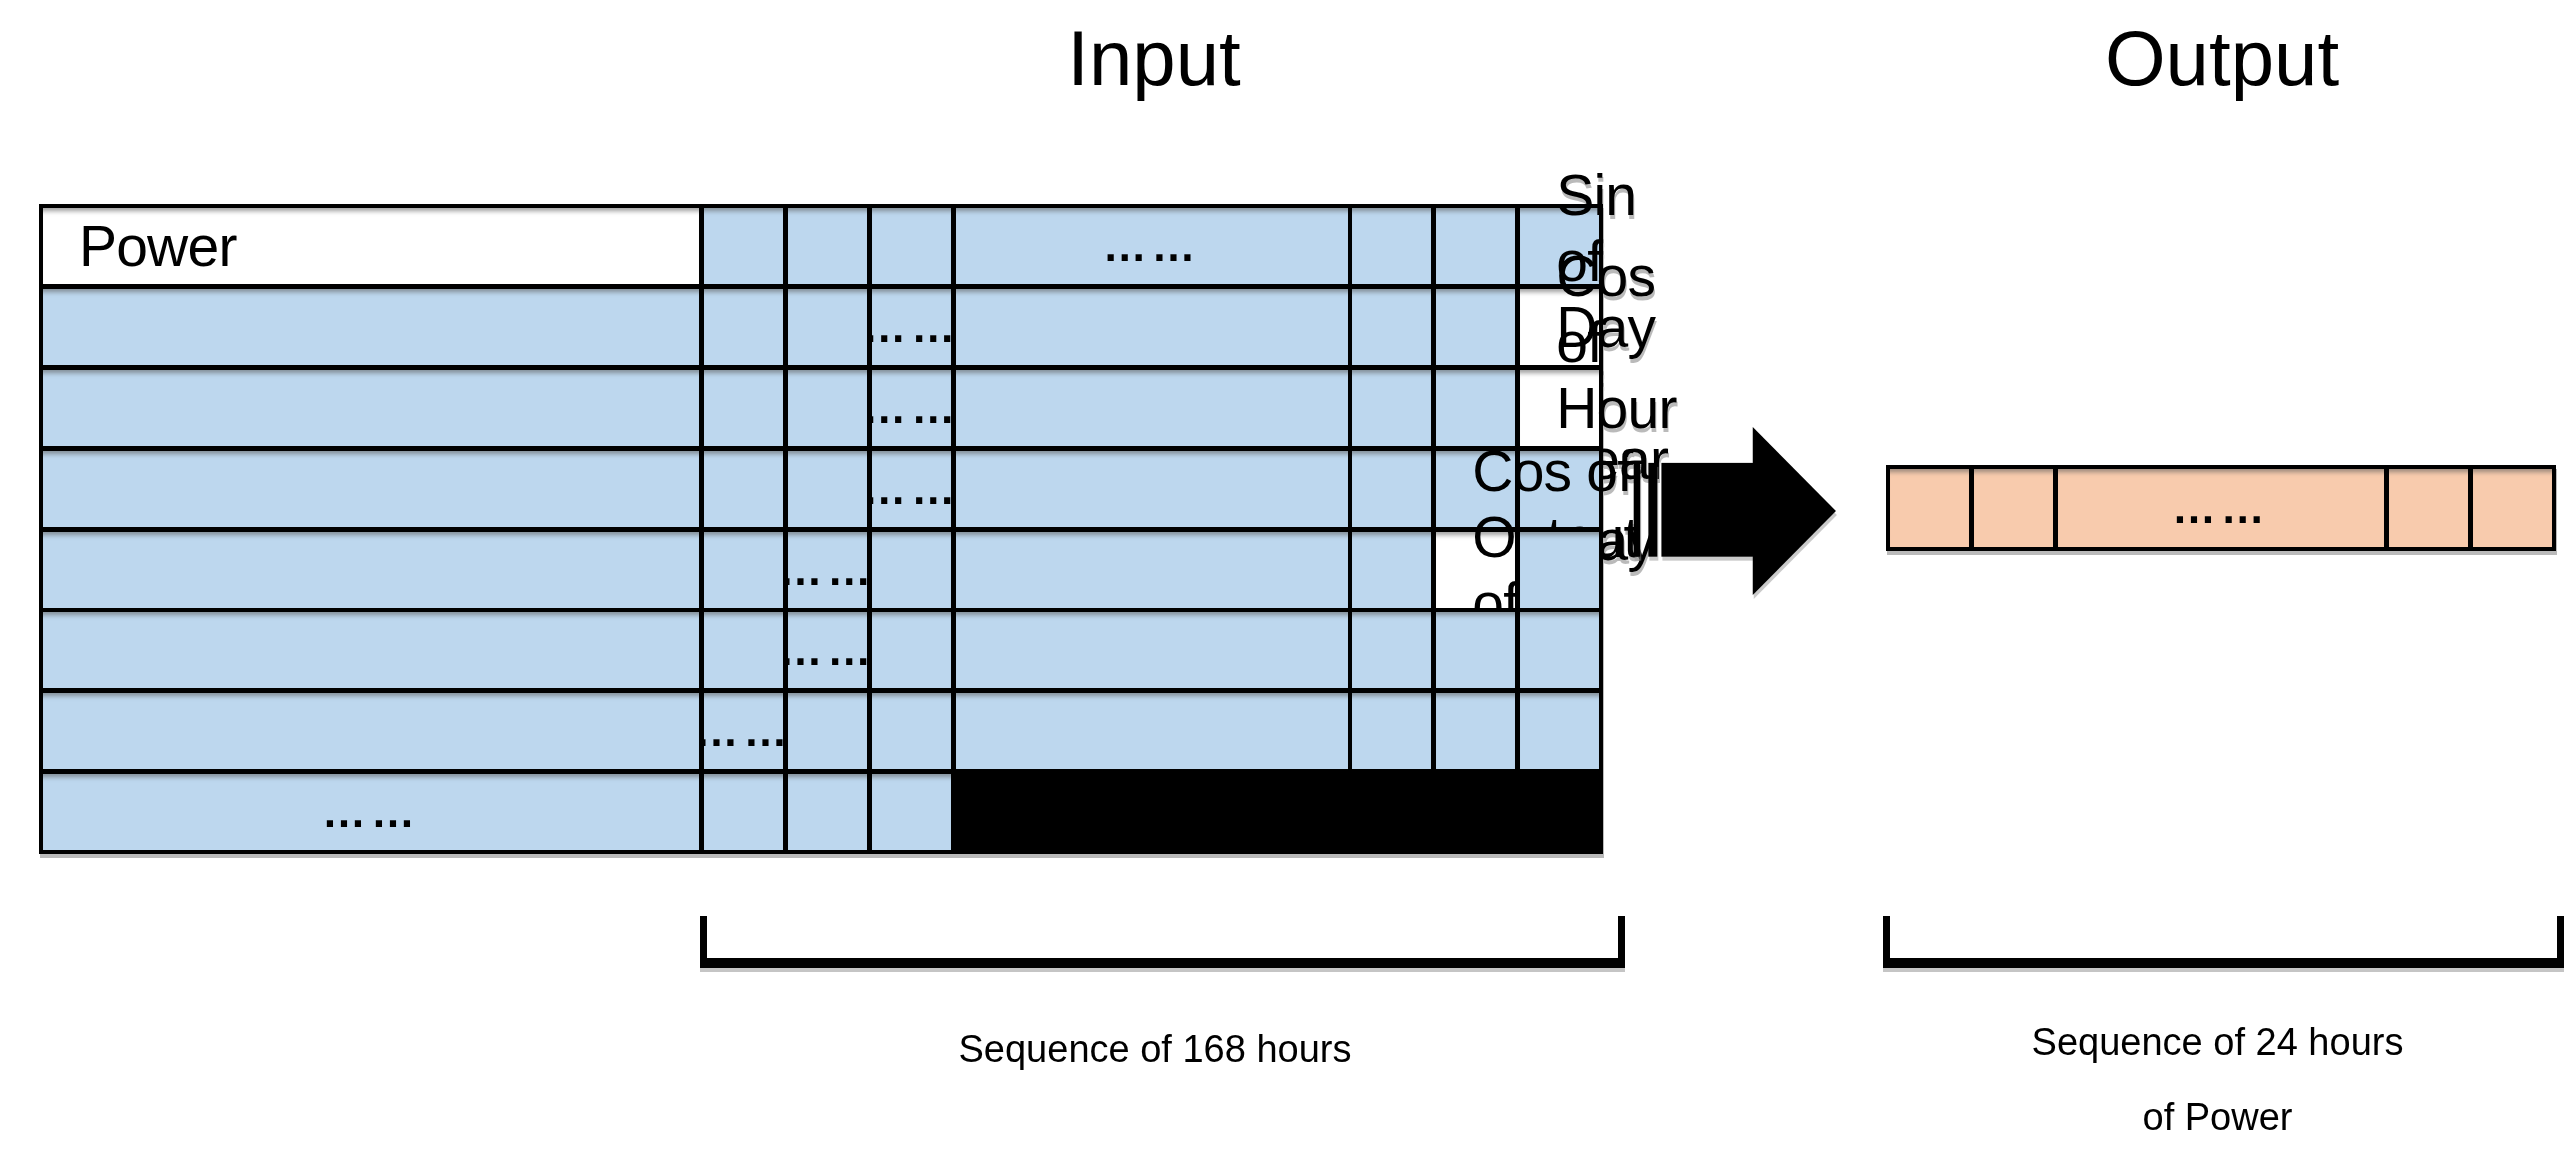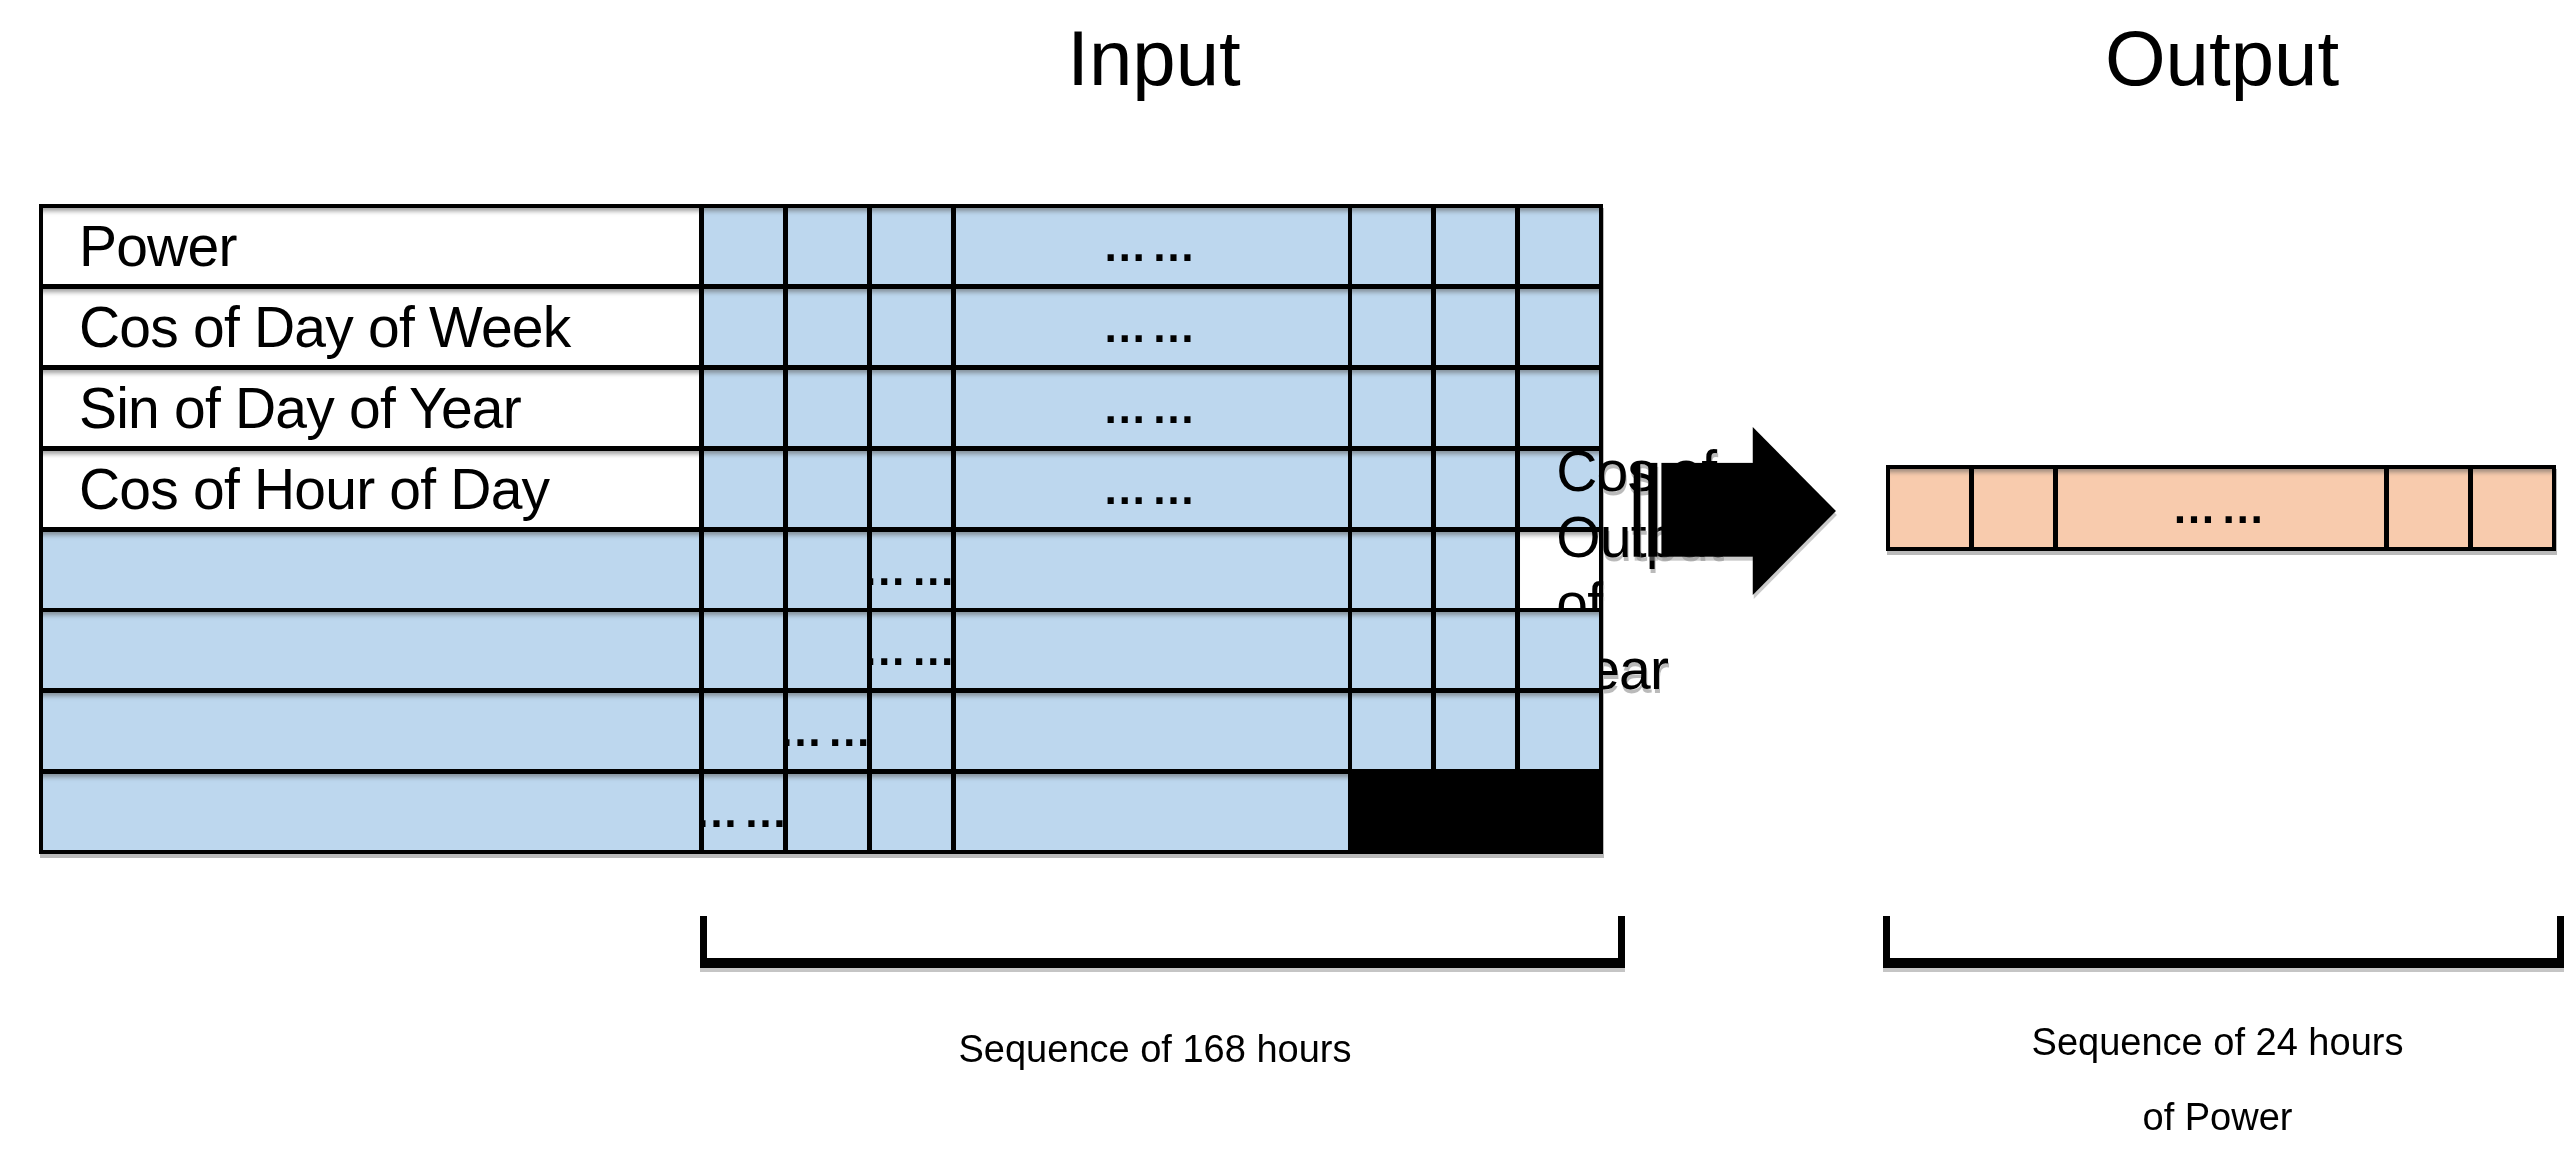--- a/index.html
+++ b/index.html
@@ -67,21 +67,20 @@
 
     <div class="cell lbl">Power</div>
     <div class="cell blue"></div>
     <div class="cell blue"></div>
     <div class="cell blue"></div>
     <div class="cell blue dots">……</div>
     <div class="cell blue"></div>
     <div class="cell blue"></div>
     <div class="cell blue"></div>
 
-    <div class="cell lbl">Cos of Day of Week</div>
     <div class="cell blue"></div>
     <div class="cell blue"></div>
     <div class="cell blue"></div>
     <div class="cell blue dots">……</div>
     <div class="cell blue"></div>
     <div class="cell blue"></div>
     <div class="cell blue"></div>
 
     <div class="cell lbl">Sin of Day of Year</div>
     <div class="cell blue"></div>

